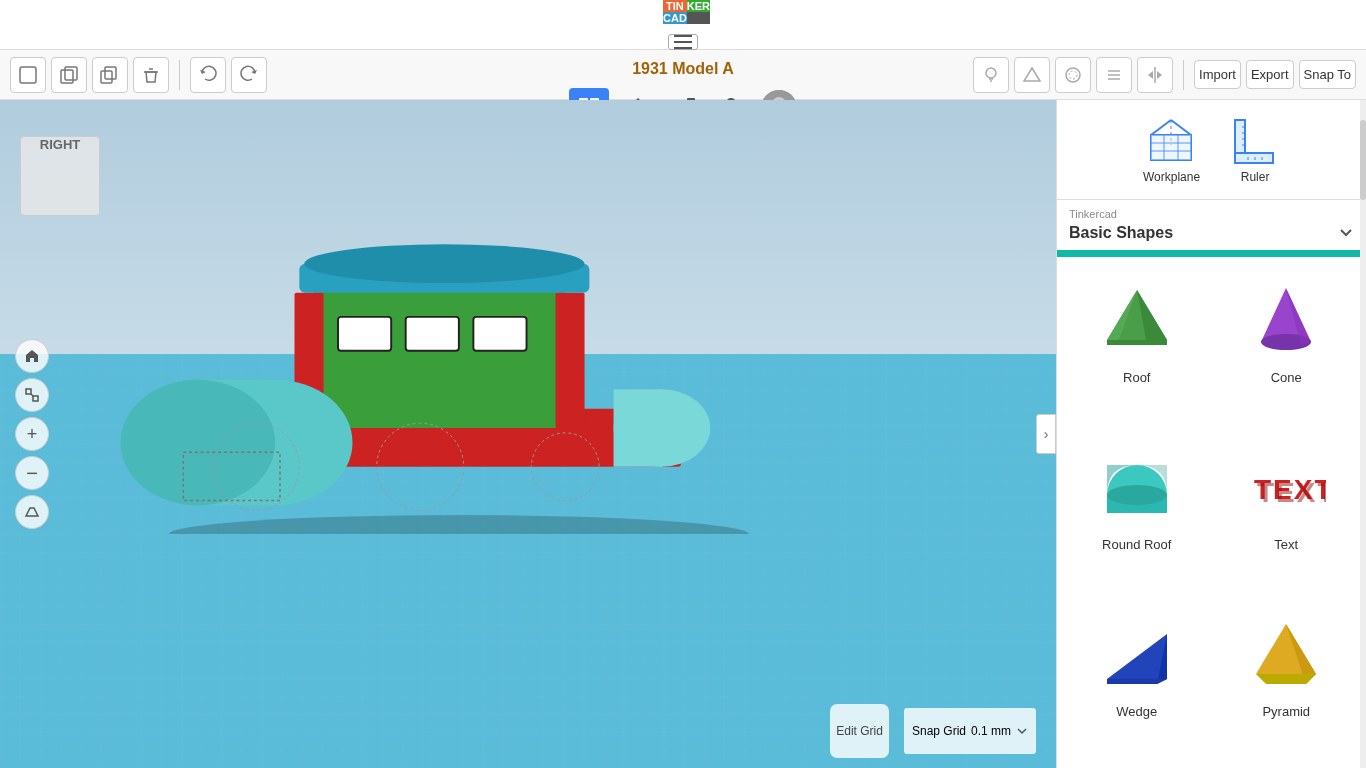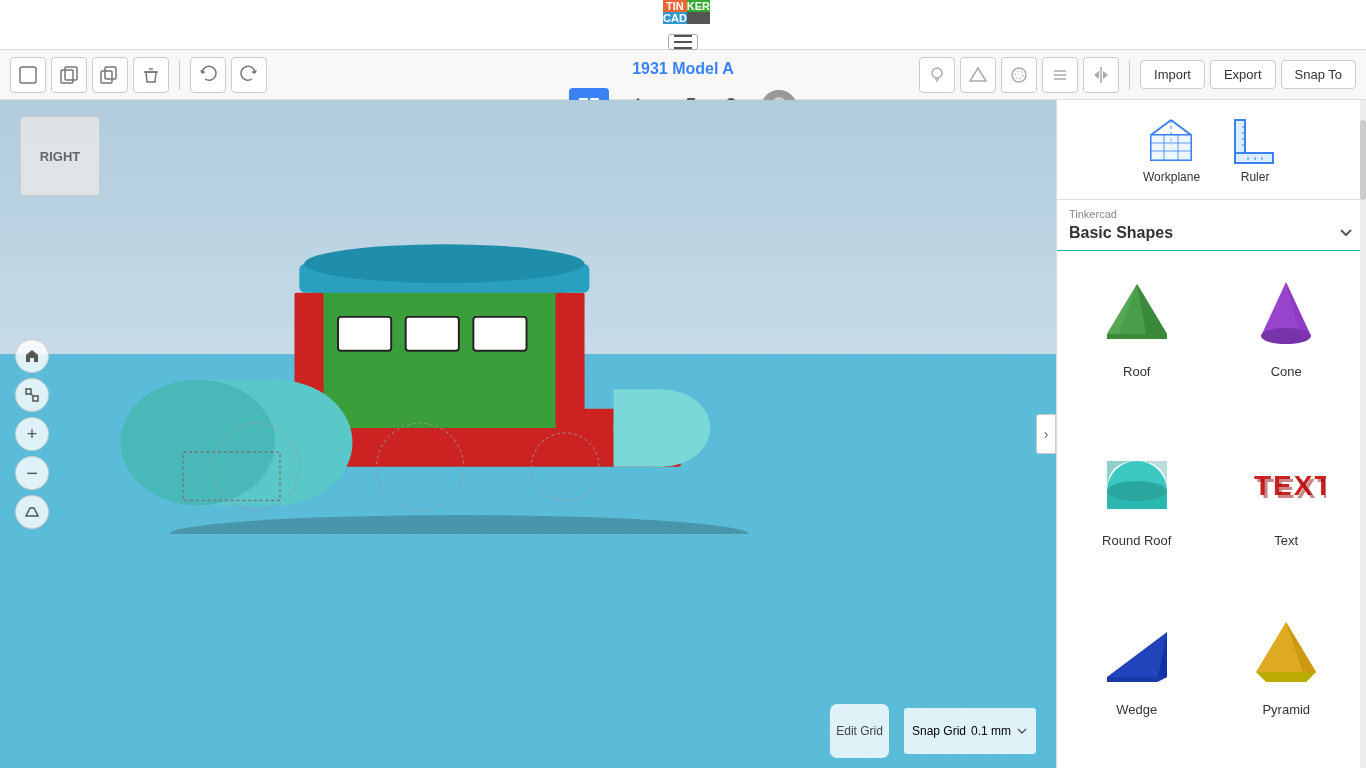--- a/index.html
+++ b/index.html
@@ -31,21 +31,21 @@
       width: 30px; height: 30px;
       border: 1px solid #aaa;
       background: #fff;
       border-radius: 3px;
       display: flex; align-items: center; justify-content: center;
       cursor: pointer;
     }
     #project-title {
       font-size: 16px;
       font-weight: bold;
-      color: #3b82f6;
+      color: #a16207;
       flex: 1;
     }
     .topbar-right {
       display: flex;
       align-items: center;
       gap: 8px;
     }
     .topbar-icon-btn {
       width: 40px; height: 40px;
       border-radius: 4px;
@@ -85,21 +85,21 @@
       cursor: pointer;
       font-size: 18px;
       color: #555;
     }
     .toolbar-sep { width: 1px; height: 30px; background: #ccc; margin: 0 5px; }
     .toolbar-right {
       display: flex; align-items: center; gap: 5px;
       margin-left: auto;
     }
     .toolbar-action-btn {
-      padding: 6px 13px;
+      padding: 6px 4px;
       border: 1px solid #ccc;
       background: #fff;
       border-radius: 4px;
       cursor: pointer;
       font-size: 13px;
       color: #333;
     }
 
     
     #main {
@@ -131,28 +131,28 @@
       position: absolute;
       bottom: 35%;
       left: 10%;
       width: 65%;
       height: 55%;
     }
 
     
     #view-cube {
       position: absolute;
-      top: 16px;
+      top: 36px;
       left: 20px;
       width: 80px;
       height: 80px;
       background: #e8e8e8cc;
       border: 1px solid #ccc;
       border-radius: 4px;
-      display: flex; align-items: center; justify-content: center;
+      display: flex; justify-content: center;
       font-size: 13px;
       font-weight: bold;
       color: #666;
     }
 
     
     #nav-controls {
       position: absolute;
       left: 15px;
       top: 50%;
@@ -246,21 +246,21 @@
       display: flex; align-items: center; justify-content: center;
     }
     .panel-tool-label {
       font-size: 12px;
       color: #333;
     }
 
     
     #shape-lib-header {
       padding: 8px 12px;
-      border-bottom: 1px solid #14b8a6;
+      border-bottom: 7px solid #14b8a6;
     }
     #shape-lib-header .lib-name {
       font-size: 11px;
       color: #888;
       margin-bottom: 4px;
     }
     #shape-lib-selector {
       display: flex;
       align-items: center;
       justify-content: space-between;

